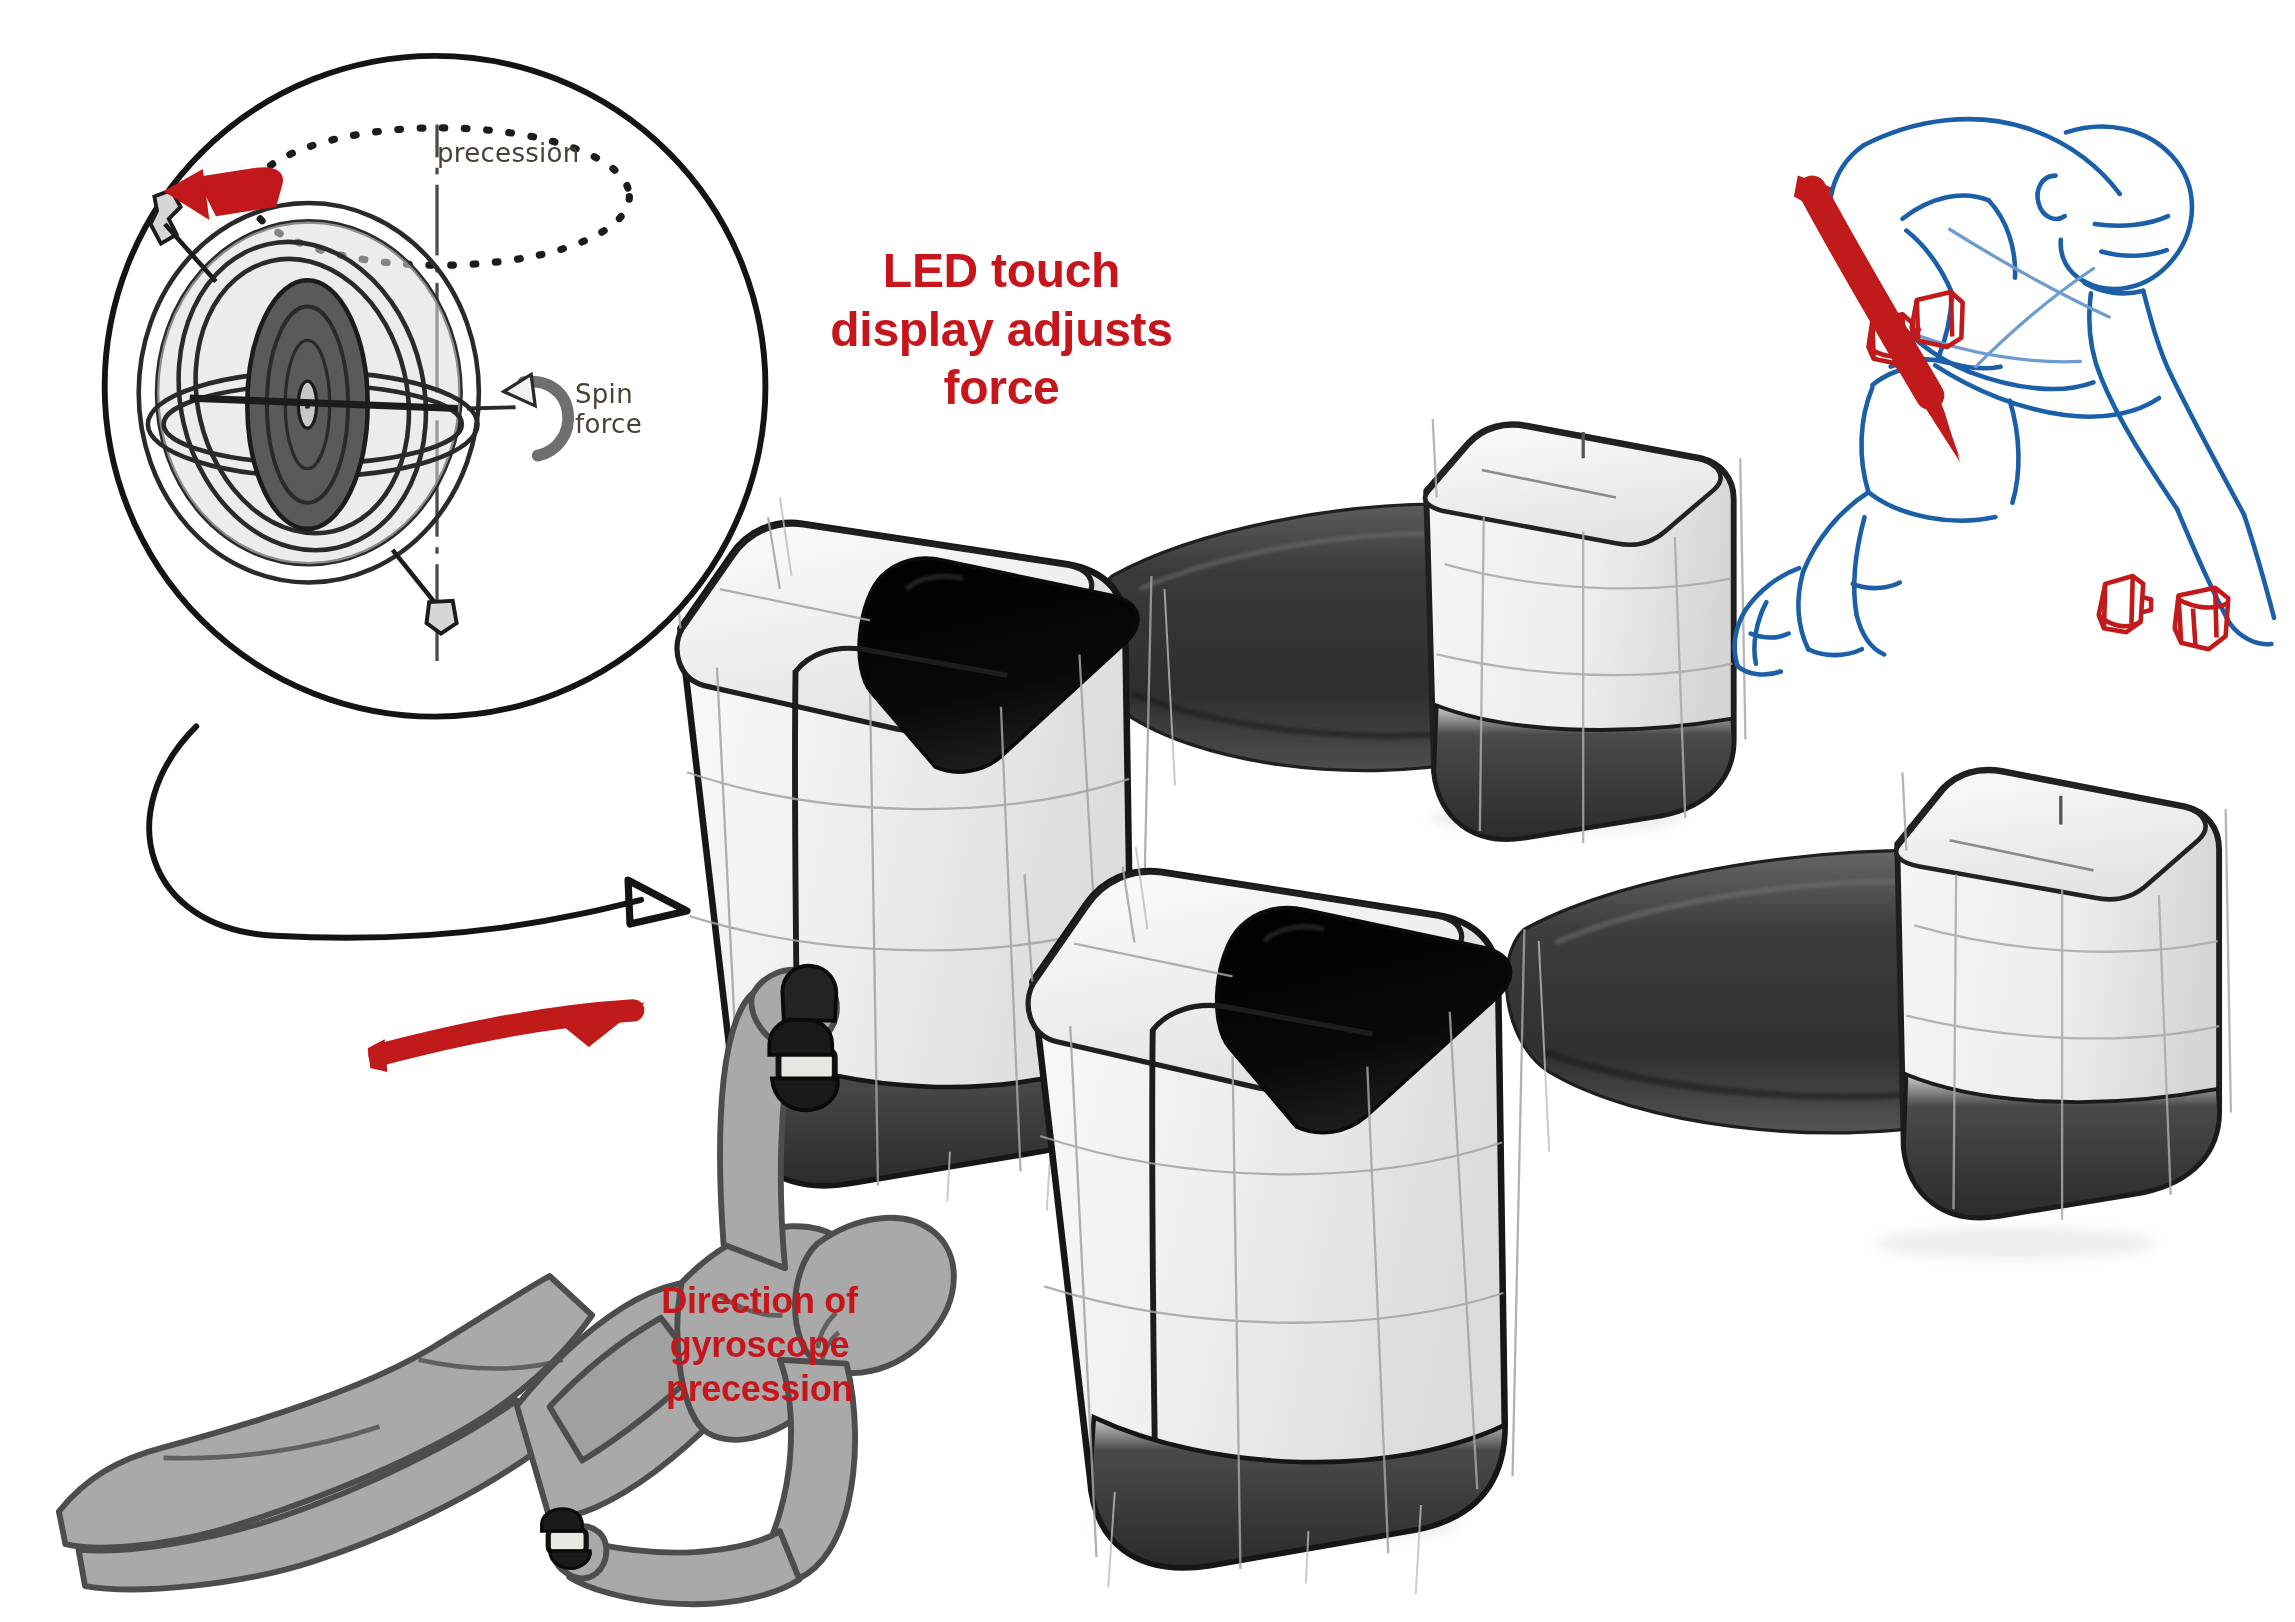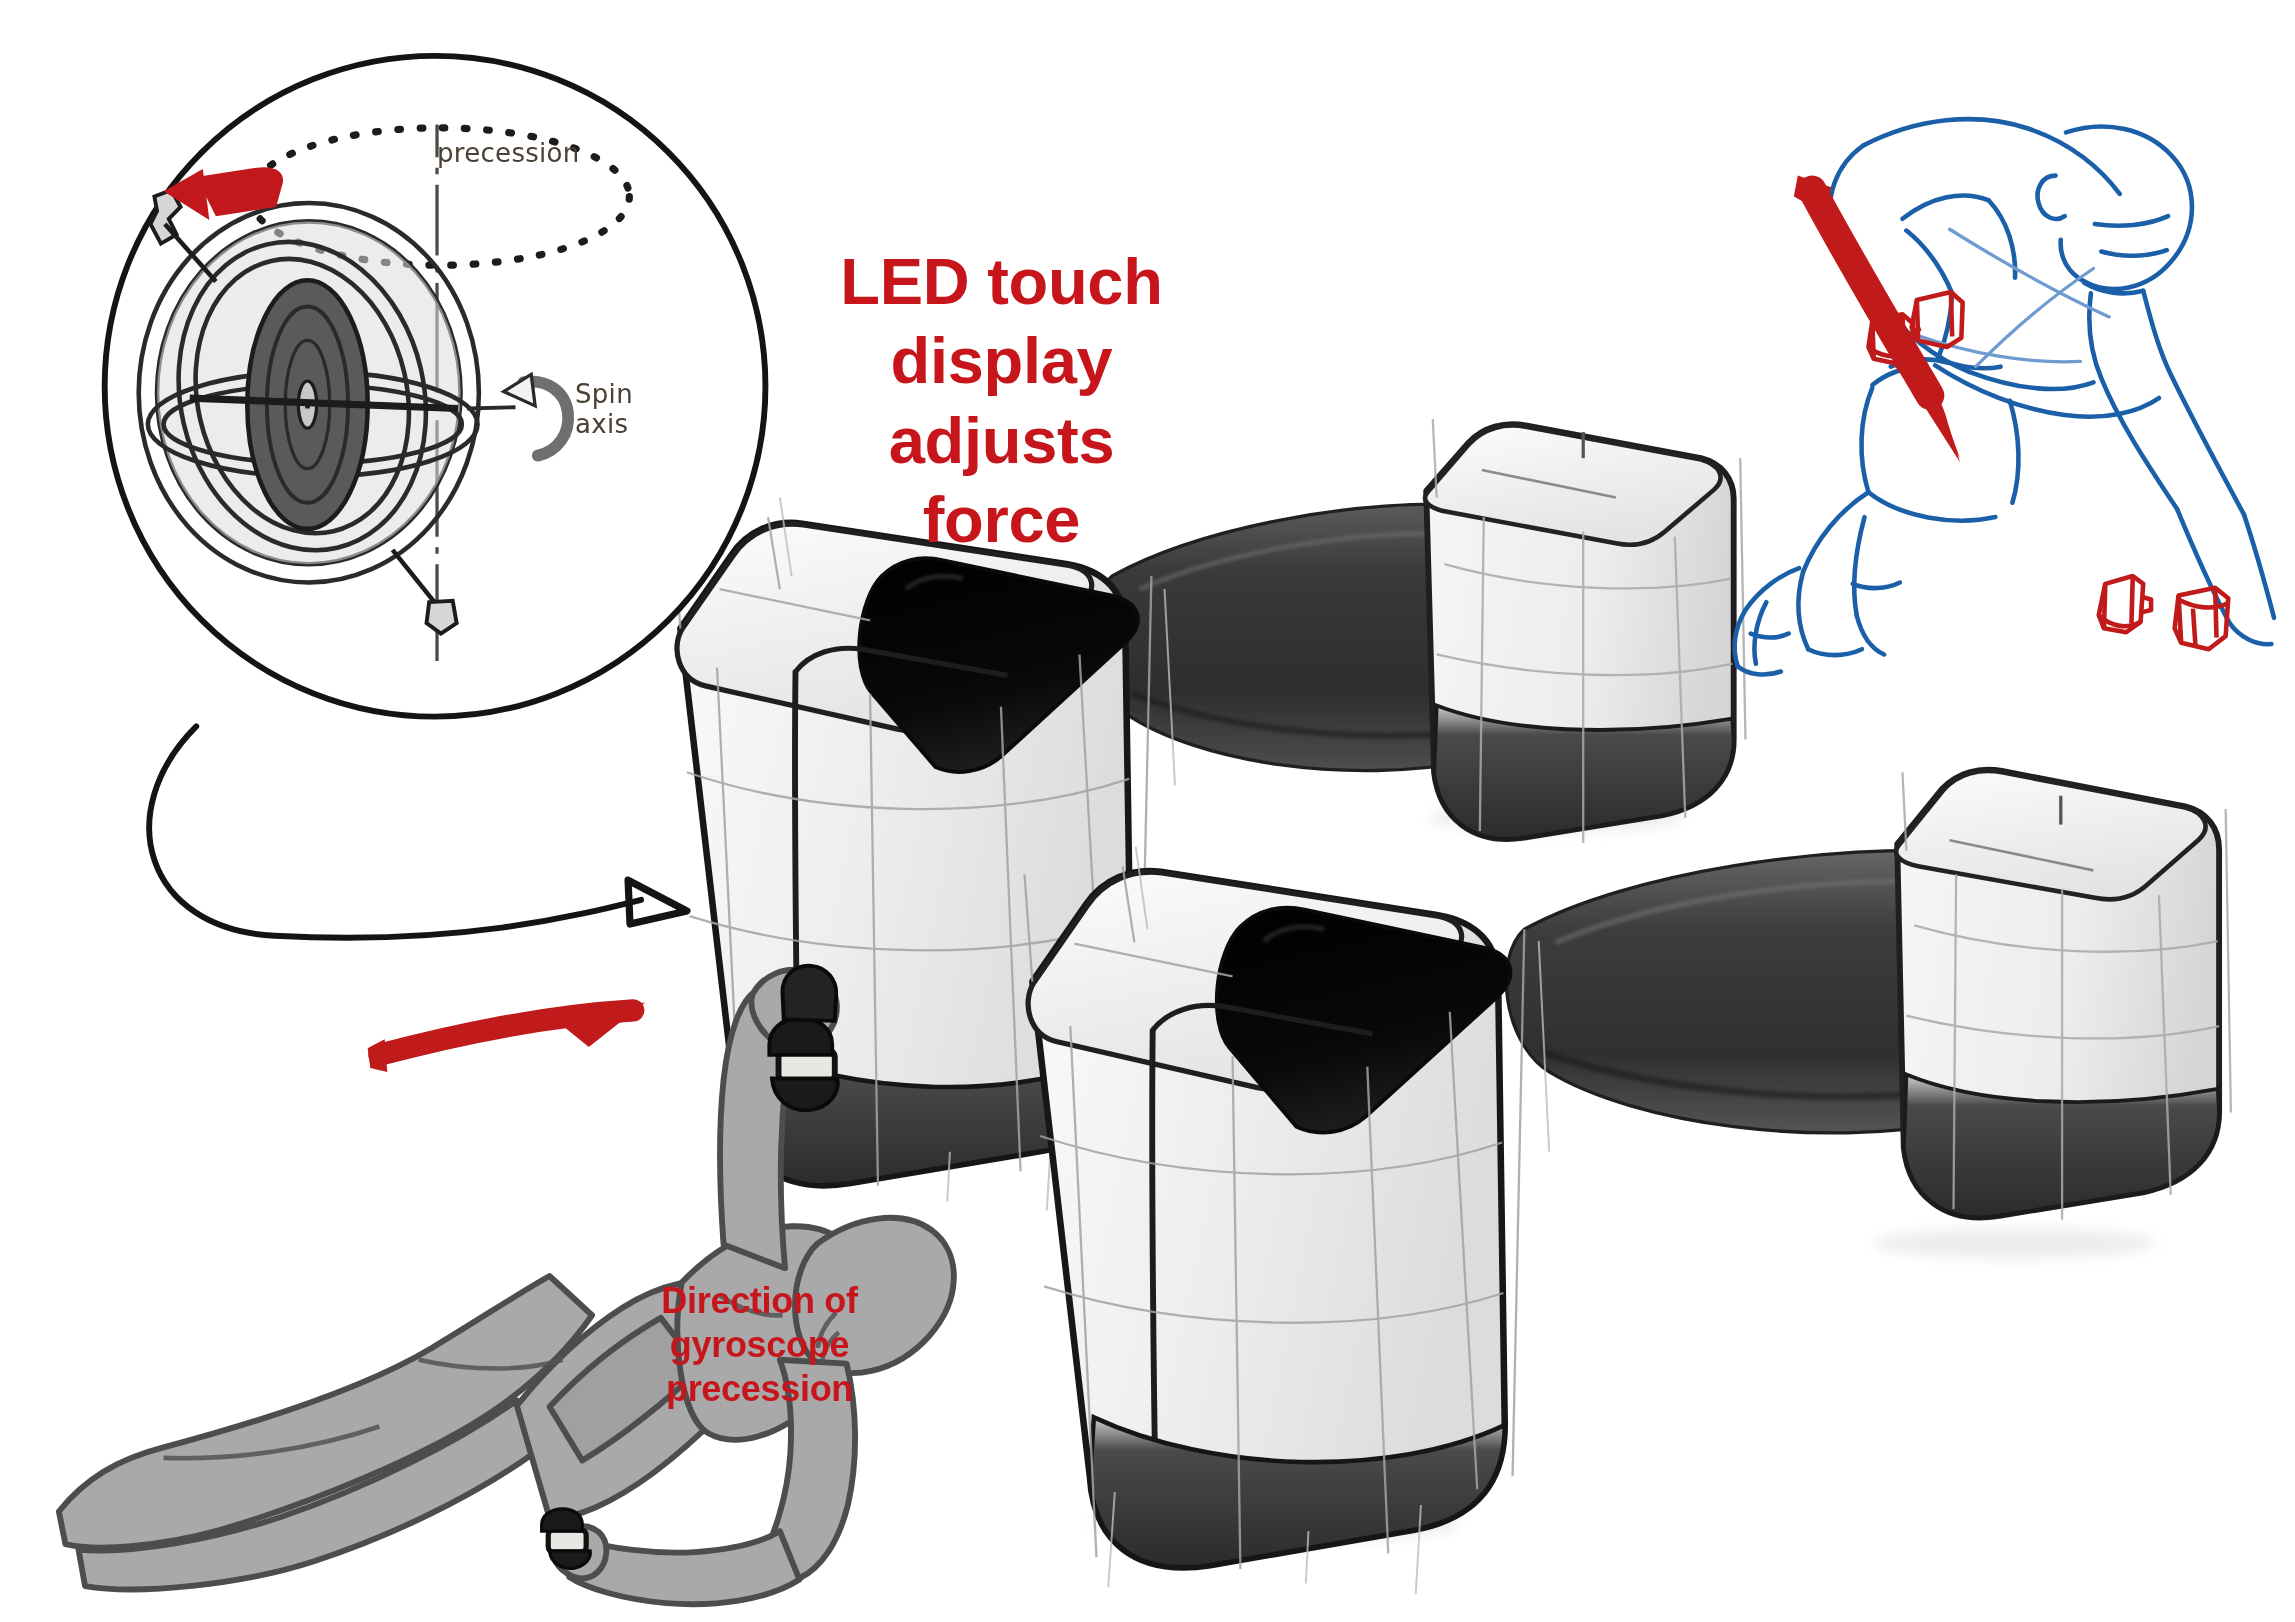--- a/index.html
+++ b/index.html
@@ -30,21 +30,21 @@
     font-weight: 700;
     text-align: center;
     line-height: 1.22;
     white-space: pre-line;
     letter-spacing: -0.3px;
   }
   #annot-led {
     left: 805px;
     top: 242px;
     width: 393px;
-    font-size: 65px;
+    font-size: 48px;
   }
   #annot-dir {
     left: 563px;
     top: 1279px;
     width: 393px;
     font-size: 36px;
   }
   .diagram-label {
     position: absolute;
     color: #4a4034;
@@ -510,16 +510,16 @@
 display adjusts
 force</div>
 
   <div class="annot" id="annot-dir">Direction of
 gyroscope
 precession</div>
 
   <div class="diagram-label" id="label-precession">precession</div>
 
   <div class="diagram-label" id="label-spin" style="white-space: pre-line;">Spin
-axis</div>
+force</div>
 
 </div>
 
 
 </body></html>

